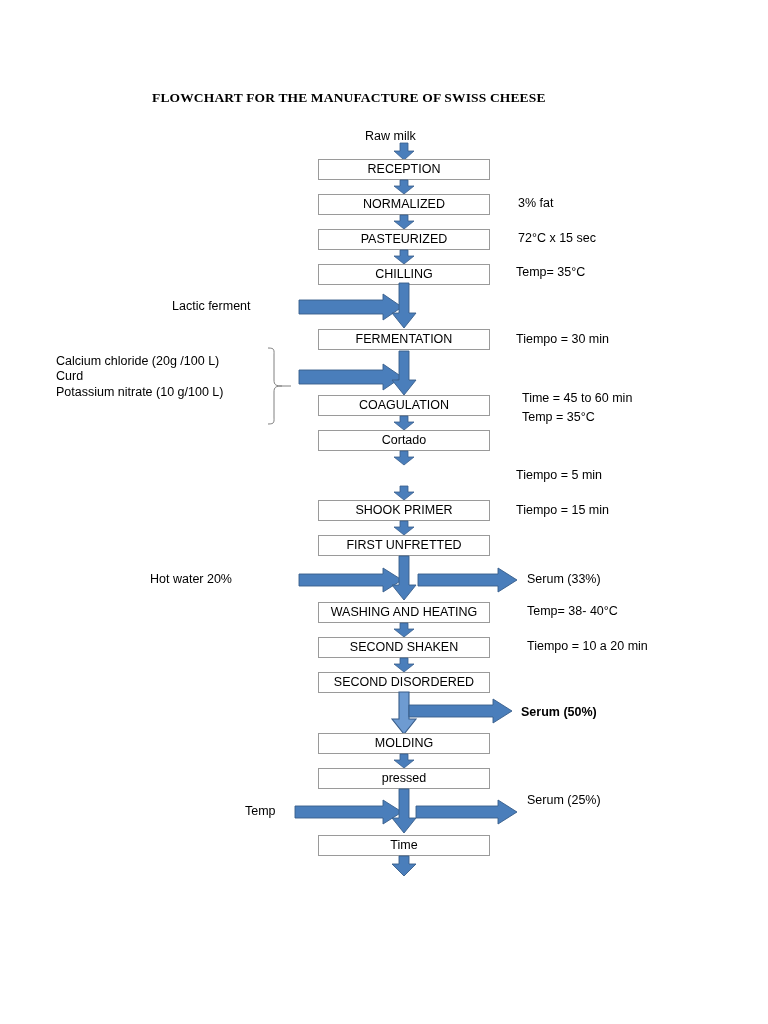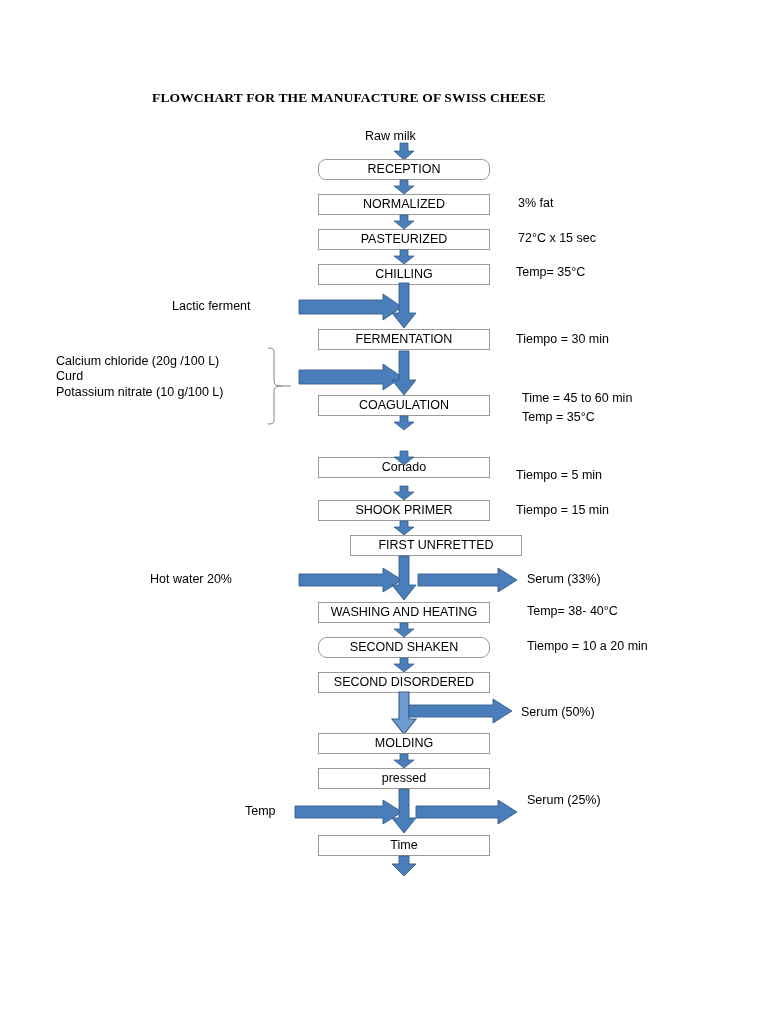--- a/index.html
+++ b/index.html
@@ -83,21 +83,21 @@
   <div class="title">FLOWCHART FOR THE MANUFACTURE OF SWISS CHEESE</div>
 
   <div class="lab" style="left:365px; top:129px;">Raw milk</div>
 
   <div class="arrow" style="left:392px; top:143px;">
     <svg width="24" height="17" viewBox="0 0 24 17">
       <polygon points="8,0 16,0 16,8 22,8 12,17 2,8 8,8" fill="#4A7EBB" stroke="#385D8A" stroke-width="0.8"></polygon>
     </svg>
   </div>
 
-  <div class="pbox" style="top:159px;border-radius:8px;">RECEPTION</div>
+  <div class="pbox" style="top:159px;">RECEPTION</div>
 
   <div class="arrow" style="left:392px; top:180px;">
     <svg width="24" height="14" viewBox="0 0 24 14">
       <polygon points="8,0 16,0 16,6 22,6 12,14 2,6 8,6" fill="#4A7EBB" stroke="#385D8A" stroke-width="0.8"></polygon>
     </svg>
   </div>
 
   <div class="pbox" style="top:194px;">NORMALIZED</div>
   <div class="lab" style="left:518px; top:196px;">3% fat</div>
 
@@ -162,21 +162,21 @@
   <div class="pbox" style="top:395px;">COAGULATION</div>
   <div class="lab" style="left:522px; top:391px;">Time = 45 to 60 min</div>
   <div class="lab" style="left:522px; top:410px;">Temp = 35°C</div>
 
   <div class="arrow" style="left:392px; top:416px;">
     <svg width="24" height="14" viewBox="0 0 24 14">
       <polygon points="8,0 16,0 16,6 22,6 12,14 2,6 8,6" fill="#4A7EBB" stroke="#385D8A" stroke-width="0.8"></polygon>
     </svg>
   </div>
 
-  <div class="pbox" style="top:430px;margin-top:27px;">Cortado</div>
+  <div class="pbox" style="top:430px;">Cortado</div>
 
   <div class="arrow" style="left:392px; top:451px;">
     <svg width="24" height="14" viewBox="0 0 24 14">
       <polygon points="8,0 16,0 16,6 22,6 12,14 2,6 8,6" fill="#4A7EBB" stroke="#385D8A" stroke-width="0.8"></polygon>
     </svg>
   </div>
 
   <div class="lab" style="left:516px; top:468px;">Tiempo = 5 min</div>
 
   <div class="arrow" style="left:392px; top:486px;">
@@ -187,21 +187,21 @@
 
   <div class="pbox" style="top:500px;">SHOOK PRIMER</div>
   <div class="lab" style="left:516px; top:503px;">Tiempo = 15 min</div>
 
   <div class="arrow" style="left:392px; top:521px;">
     <svg width="24" height="14" viewBox="0 0 24 14">
       <polygon points="8,0 16,0 16,6 22,6 12,14 2,6 8,6" fill="#4A7EBB" stroke="#385D8A" stroke-width="0.8"></polygon>
     </svg>
   </div>
 
-  <div class="pbox" style="top:535px;margin-left:32px;">FIRST UNFRETTED</div>
+  <div class="pbox" style="top:535px;">FIRST UNFRETTED</div>
 
   <div class="lab" style="left:150px; top:572px;">Hot water 20%</div>
 
   <div class="arrow" style="left:299px; top:567px;">
     <svg width="104" height="26" viewBox="0 0 104 26">
       <polygon points="0,7 84,7 84,1 103,13 84,25 84,19 0,19" fill="#4A7EBB" stroke="#385D8A" stroke-width="0.9"></polygon>
     </svg>
   </div>
 
   <div class="arrow" style="left:390px; top:556px;">
@@ -219,21 +219,21 @@
 
   <div class="pbox" style="top:602px;">WASHING AND HEATING</div>
   <div class="lab" style="left:527px; top:604px;">Temp= 38- 40°C</div>
 
   <div class="arrow" style="left:392px; top:623px;">
     <svg width="24" height="14" viewBox="0 0 24 14">
       <polygon points="8,0 16,0 16,6 22,6 12,14 2,6 8,6" fill="#4A7EBB" stroke="#385D8A" stroke-width="0.8"></polygon>
     </svg>
   </div>
 
-  <div class="pbox" style="top:637px;border-radius:9px;">SECOND SHAKEN</div>
+  <div class="pbox" style="top:637px;">SECOND SHAKEN</div>
   <div class="lab" style="left:527px; top:639px;">Tiempo = 10 a 20 min</div>
 
   <div class="arrow" style="left:392px; top:658px;">
     <svg width="24" height="14" viewBox="0 0 24 14">
       <polygon points="8,0 16,0 16,6 22,6 12,14 2,6 8,6" fill="#4A7EBB" stroke="#385D8A" stroke-width="0.8"></polygon>
     </svg>
   </div>
 
   <div class="pbox" style="top:672px;">SECOND DISORDERED</div>
 
@@ -241,21 +241,21 @@
     <svg width="28" height="42" viewBox="0 0 28 42">
       <polygon points="9,0 19,0 19,27 26,27 14,42 2,27 9,27" fill="#6E9BD1" stroke="#385D8A" stroke-width="1.1"></polygon>
     </svg>
   </div>
 
   <div class="arrow" style="left:409px; top:699px;">
     <svg width="104" height="24" viewBox="0 0 104 24">
       <polygon points="0,6 84,6 84,0 103,12 84,24 84,18 0,18" fill="#4A7EBB" stroke="#385D8A" stroke-width="0.9"></polygon>
     </svg>
   </div>
-  <div class="lab" style="left:521px; top:705px;">Serum (50%)</div>
+  <div class="lab" style="left:521px; top:705px;font-weight:bold;">Serum (50%)</div>
 
   <div class="pbox" style="top:733px;">MOLDING</div>
 
   <div class="arrow" style="left:392px; top:754px;">
     <svg width="24" height="14" viewBox="0 0 24 14">
       <polygon points="8,0 16,0 16,6 22,6 12,14 2,6 8,6" fill="#4A7EBB" stroke="#385D8A" stroke-width="0.8"></polygon>
     </svg>
   </div>
 
   <div class="pbox" style="top:768px;">pressed</div>

